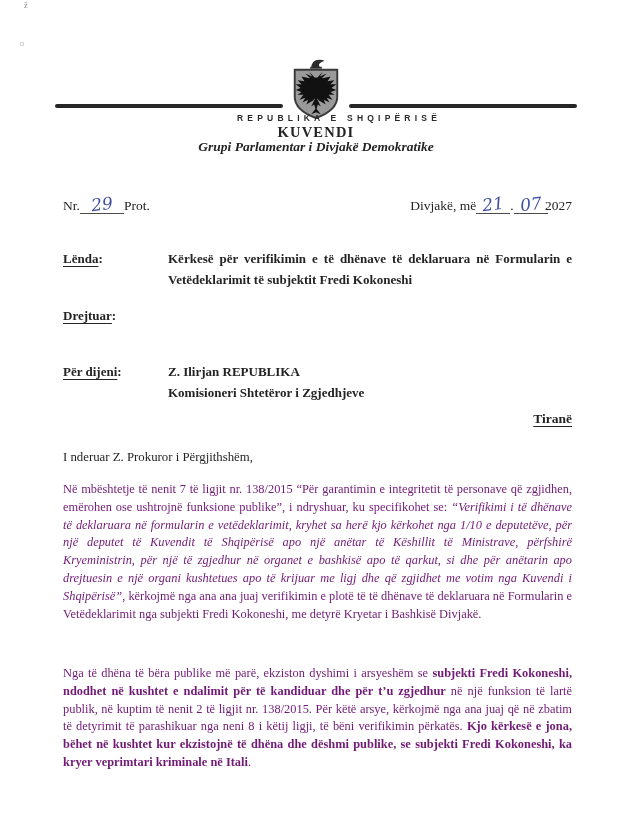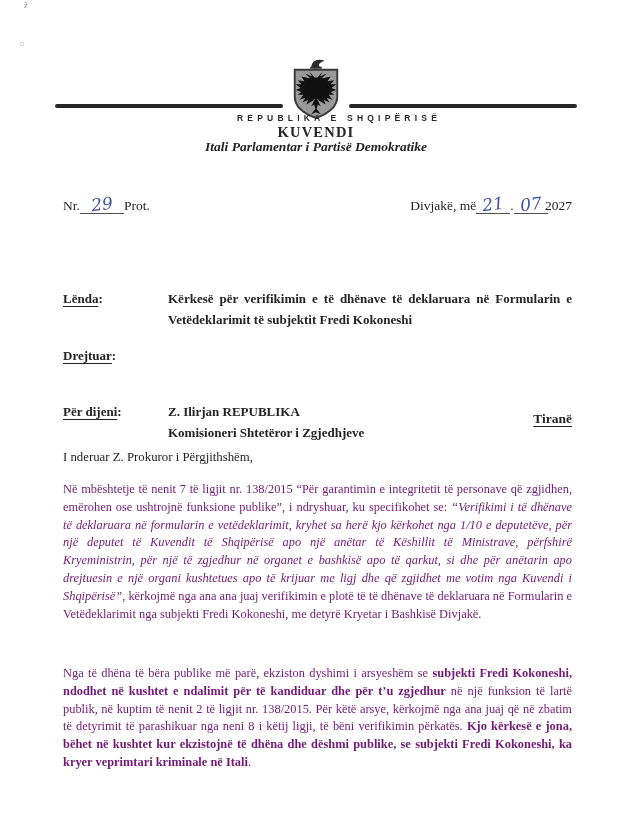--- a/index.html
+++ b/index.html
@@ -34,21 +34,21 @@
   .slot-date { width:34px; }
   .handwriting {
     display:inline-block; color:#3d4f9f; font-size:17px; line-height:14px;
     font-family:"DejaVu Serif", serif; font-style:italic;
     transform:rotate(-7deg) translateY(1px);
   }
 
   .meta-row {
     position:absolute; left:63px; width:509px;
     display:grid; grid-template-columns:105px 1fr;
-    font-size:13px; font-weight:bold; line-height:20.8px;margin-top:40px;
+    font-size:13px; font-weight:bold; line-height:20.8px;
   }
   .meta-subject   { top:249px; }
   .meta-addressed { top:306px; }
   .meta-cc        { top:362px; }
   .label-cell { white-space:nowrap; }
   .label-underline { text-decoration:underline; text-underline-offset:2.5px; text-decoration-thickness:1.2px; }
   .meta-content { text-align:justify; }
 
   .tirane {
     position:absolute; top:411px; left:63px; width:509px; text-align:right;
@@ -92,21 +92,21 @@
         </g>
         <use href="#halfE" transform="translate(60,0) scale(-1,1)"></use>
         <rect x="27" y="20" width="6" height="22" rx="2"></rect>
         <polygon points="30,52 25,58 30,56 35,58"></polygon>
       </g>
     </svg>
   </div>
 
   <div class="centered republic">REPUBLIKA E SHQIPËRISË</div>
   <div class="centered kuvendi">KUVENDI</div>
-  <div class="centered group">Itali Parlamentar i Partisë Demokratike</div>
+  <div class="centered group">Grupi Parlamentar i Divjakë Demokratike</div>
 
   <div class="ref-row">
     <div class="ref-left">
       <span>Nr.</span>
       <span class="slot slot-nr"><span class="handwriting">29</span></span>
       <span>Prot.</span>
     </div>
     <div class="ref-right">
       <span>Divjakë, më</span>
       <span class="slot slot-date"><span class="handwriting">21</span></span>

